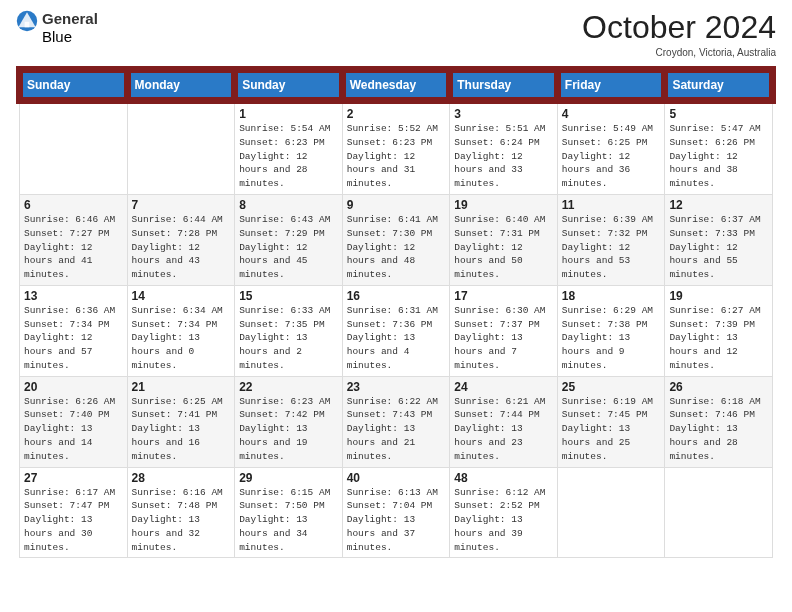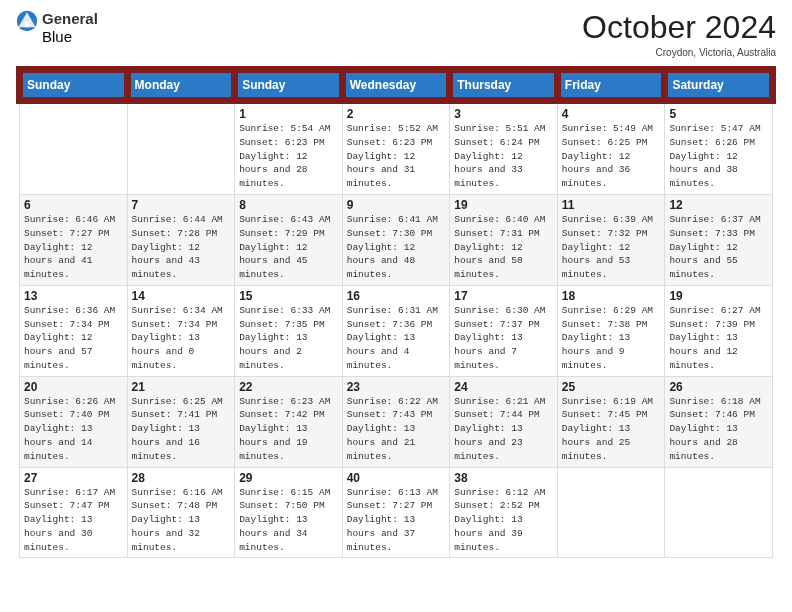--- a/index.html
+++ b/index.html
@@ -343,26 +343,26 @@
           <td>
             <span class="day-num">29</span>
             <div class="day-detail">Sunrise: 6:15 AM
 Sunset: 7:50 PM
 Daylight: 13 hours
 and 34 minutes.</div>
           </td>
           <td>
             <span class="day-num">40</span>
             <div class="day-detail">Sunrise: 6:13 AM
-Sunset: 7:27 PM
+Sunset: 7:04 PM
 Daylight: 13 hours
 and 37 minutes.</div>
           </td>
           <td>
-            <span class="day-num">38</span>
+            <span class="day-num">48</span>
             <div class="day-detail">Sunrise: 6:12 AM
 Sunset: 2:52 PM
 Daylight: 13 hours
 and 39 minutes.</div>
           </td>
           <td class="empty-cell"></td>
           <td class="empty-cell"></td>
         </tr>
       </tbody>
   </table>

